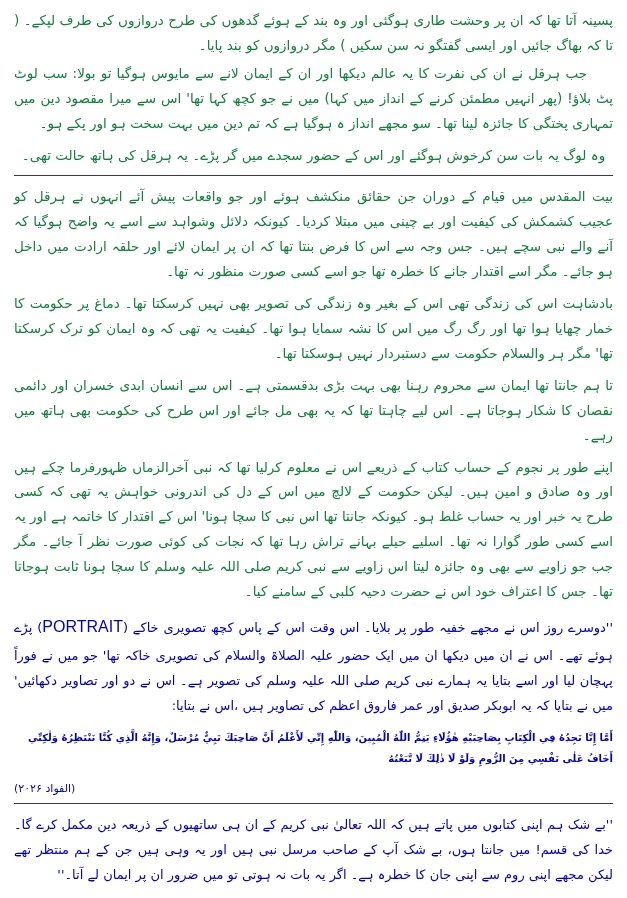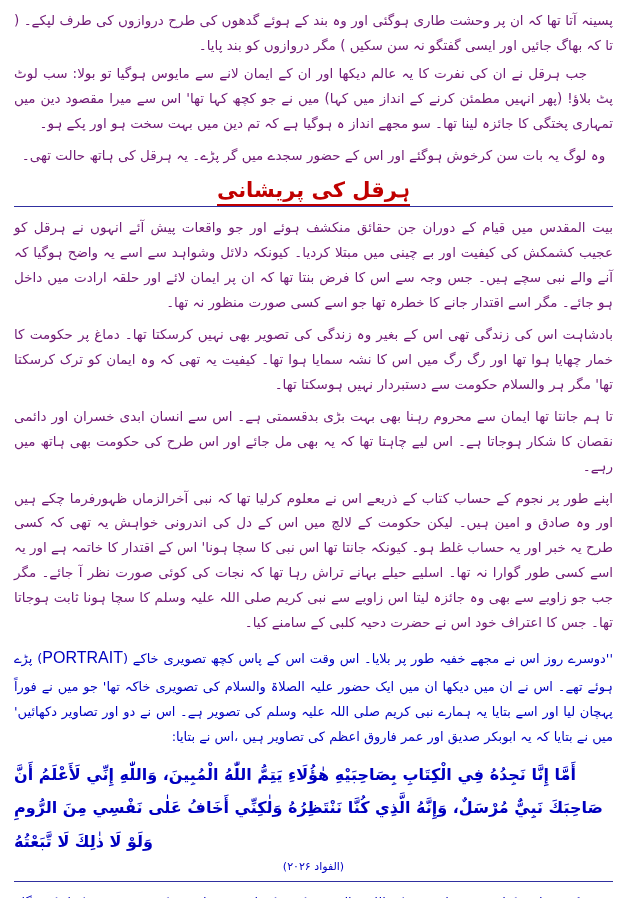--- a/index.html
+++ b/index.html
@@ -19,21 +19,21 @@
     box-sizing: border-box;
     padding: 8px 14px 10px 14px;
     position: relative;
   }
   .para {
     direction: rtl;
     text-align: justify;
     text-align-last: right;
     font-size: 13.5px;
     line-height: 1.85;
-    color: #701a75;
+    color: #15803d;
     margin: 0 0 7px 0;
   }
   .para.indent {
     text-indent: 26px;
   }
   .para.center-ish {
     text-align: center;
     text-align-last: center;
   }
   .heading {
@@ -50,31 +50,31 @@
     padding-bottom: 2px;
   }
   .rule {
     border: none;
     border-top: 1px solid #3030a0;
     margin: 4px 0 8px 0;
     height: 0;
   }
   .arabic {
     direction: rtl;
-    text-align: left;
+    text-align: right;
     font-family: "DejaVu Sans", sans-serif;
-    font-size: 16px;
+    font-size: 10px;
     line-height: 2.1;
     color: #0000c0;
-    margin: 8px 0 2px 0;
+    margin: 8px 0 13px 0;
     font-weight: bold;
   }
   .ref {
     direction: rtl;
-    text-align: center;
+    text-align: left;
     font-size: 11px;
     color: #0000c0;
     margin: 2px 0 8px 0;
   }
   .quote {
     direction: rtl;
     text-align: justify;
     text-align-last: right;
     font-size: 13px;
     line-height: 1.95;
@@ -95,21 +95,20 @@
 <body>
 
 <div class="page">
 
   <p class="para tight">پسینہ آتا تھا کہ ان پر وحشت طاری ہوگئی اور وہ بند کے ہوئے گدھوں کی طرح دروازوں کی طرف لپکے۔ ( تا کہ بھاگ جائیں اور ایسی گفتگو نہ سن سکیں ) مگر دروازوں کو بند پایا۔</p>
 
   <p class="para indent">جب ہرقل نے ان کی نفرت کا یہ عالم دیکھا اور ان کے ایمان لانے سے مایوس ہوگیا تو بولا: سب لوٹ پٹ بلاؤ! (پھر انہیں مطمئن کرنے کے انداز میں کہا) میں نے جو کچھ کہا تھا' اس سے میرا مقصود دین میں تمہاری پختگی کا جائزہ لینا تھا۔ سو مجھے انداز ہ ہوگیا ہے کہ تم دین میں بہت سخت ہو اور پکے ہو۔</p>
 
   <p class="para center-ish">وہ لوگ یہ بات سن کرخوش ہوگئے اور اس کے حضور سجدے میں گر پڑے۔ یہ ہرقل کی ہاتھ حالت تھی۔</p>
 
-  <div class="heading"><span class="u">ہرقل کی پریشانی</span></div>
 
   <hr class="rule">
 
   <p class="para">بیت المقدس میں قیام کے دوران جن حقائق منکشف ہوئے اور جو واقعات پیش آئے انہوں نے ہرقل کو عجیب کشمکش کی کیفیت اور بے چینی میں مبتلا کردیا۔ کیونکہ دلائل وشواہد سے اسے یہ واضح ہوگیا کہ آنے والے نبی سچے ہیں۔ جس وجہ سے اس کا فرض بنتا تھا کہ ان پر ایمان لائے اور حلقہ ارادت میں داخل ہو جائے۔ مگر اسے اقتدار جانے کا خطرہ تھا جو اسے کسی صورت منظور نہ تھا۔</p>
 
   <p class="para">بادشاہت اس کی زندگی تھی اس کے بغیر وہ زندگی کی تصویر بھی نہیں کرسکتا تھا۔ دماغ پر حکومت کا خمار چھایا ہوا تھا اور رگ رگ میں اس کا نشہ سمایا ہوا تھا۔ کیفیت یہ تھی کہ وہ ایمان کو ترک کرسکتا تھا' مگر ہر والسلام حکومت سے دستبردار نہیں ہوسکتا تھا۔</p>
 
   <p class="para">تا ہم جانتا تھا ایمان سے محروم رہنا بھی بہت بڑی بدقسمتی ہے۔ اس سے انسان ابدی خسران اور دائمی نقصان کا شکار ہوجاتا ہے۔ اس لیے چاہتا تھا کہ یہ بھی مل جائے اور اس طرح کی حکومت بھی ہاتھ میں رہے۔</p>
 
   <p class="para">اپنے طور پر نجوم کے حساب کتاب کے ذریعے اس نے معلوم کرلیا تھا کہ نبی آخرالزماں ظہورفرما چکے ہیں اور وہ صادق و امین ہیں۔ لیکن حکومت کے لالچ میں اس کے دل کی اندرونی خواہش یہ تھی کہ کسی طرح یہ خبر اور یہ حساب غلط ہو۔ کیونکہ جانتا تھا اس نبی کا سچا ہونا' اس کے اقتدار کا خاتمہ ہے اور یہ اسے کسی طور گوارا نہ تھا۔ اسلیے حیلے بہانے تراش رہا تھا کہ نجات کی کوئی صورت نظر آ جائے۔ مگر جب جو زاویے سے بھی وہ جائزہ لیتا اس زاویے سے نبی کریم صلی اللہ علیہ وسلم کا سچا ہونا ثابت ہوجاتا تھا۔ جس کا اعتراف خود اس نے حضرت دحیہ کلبی کے سامنے کیا۔</p>

